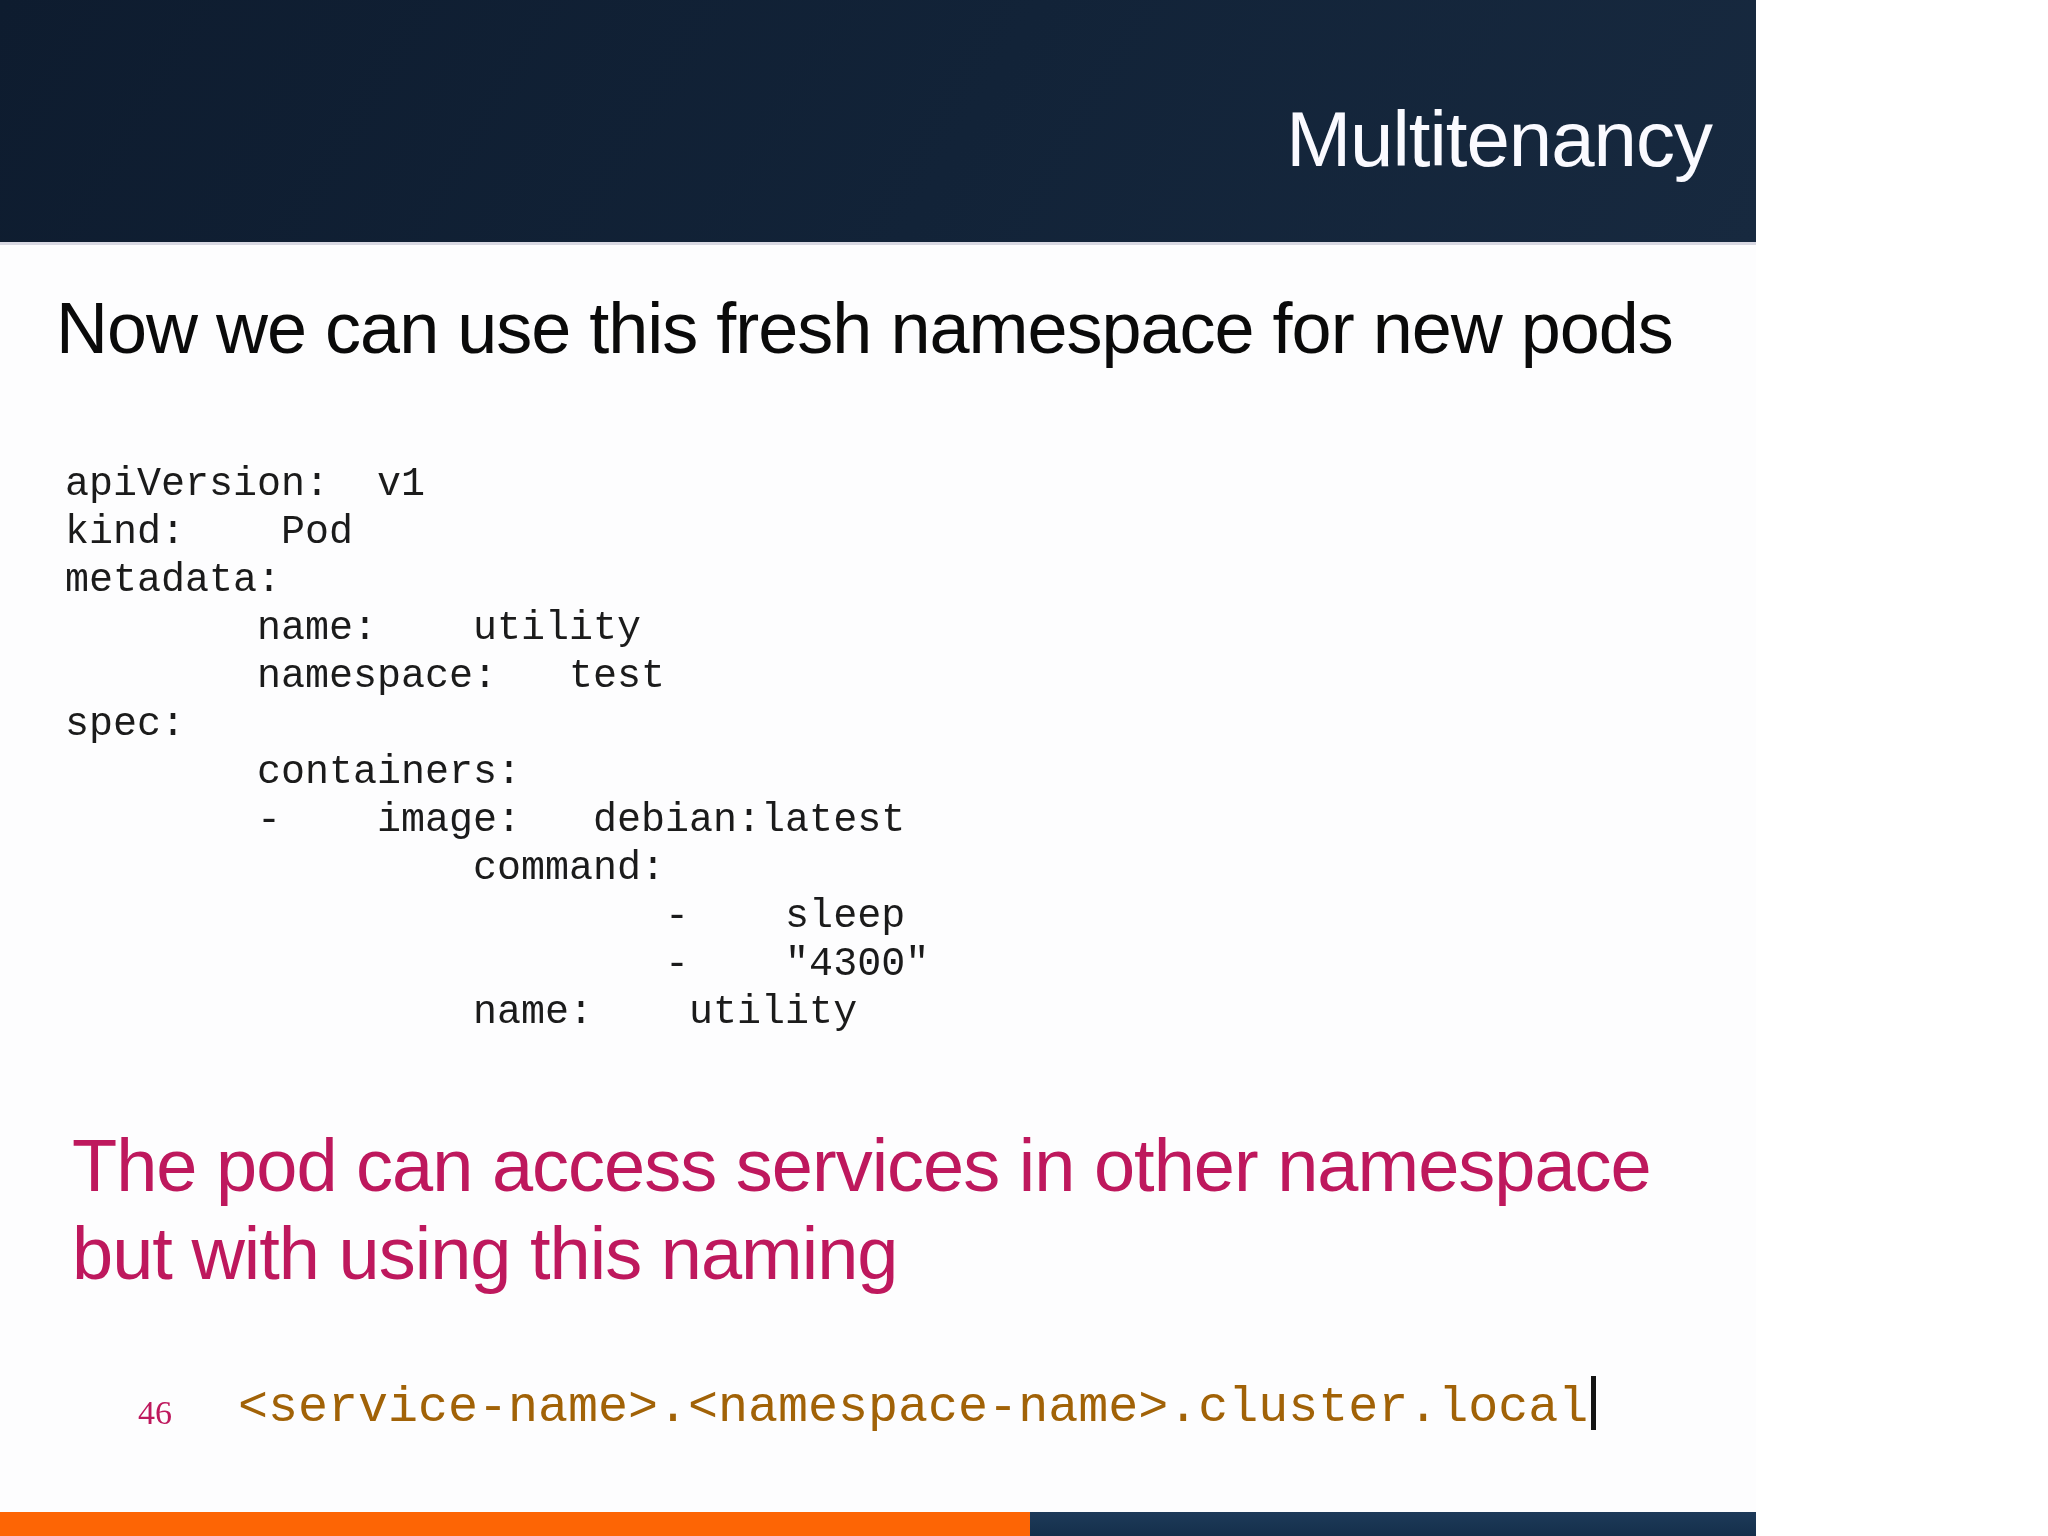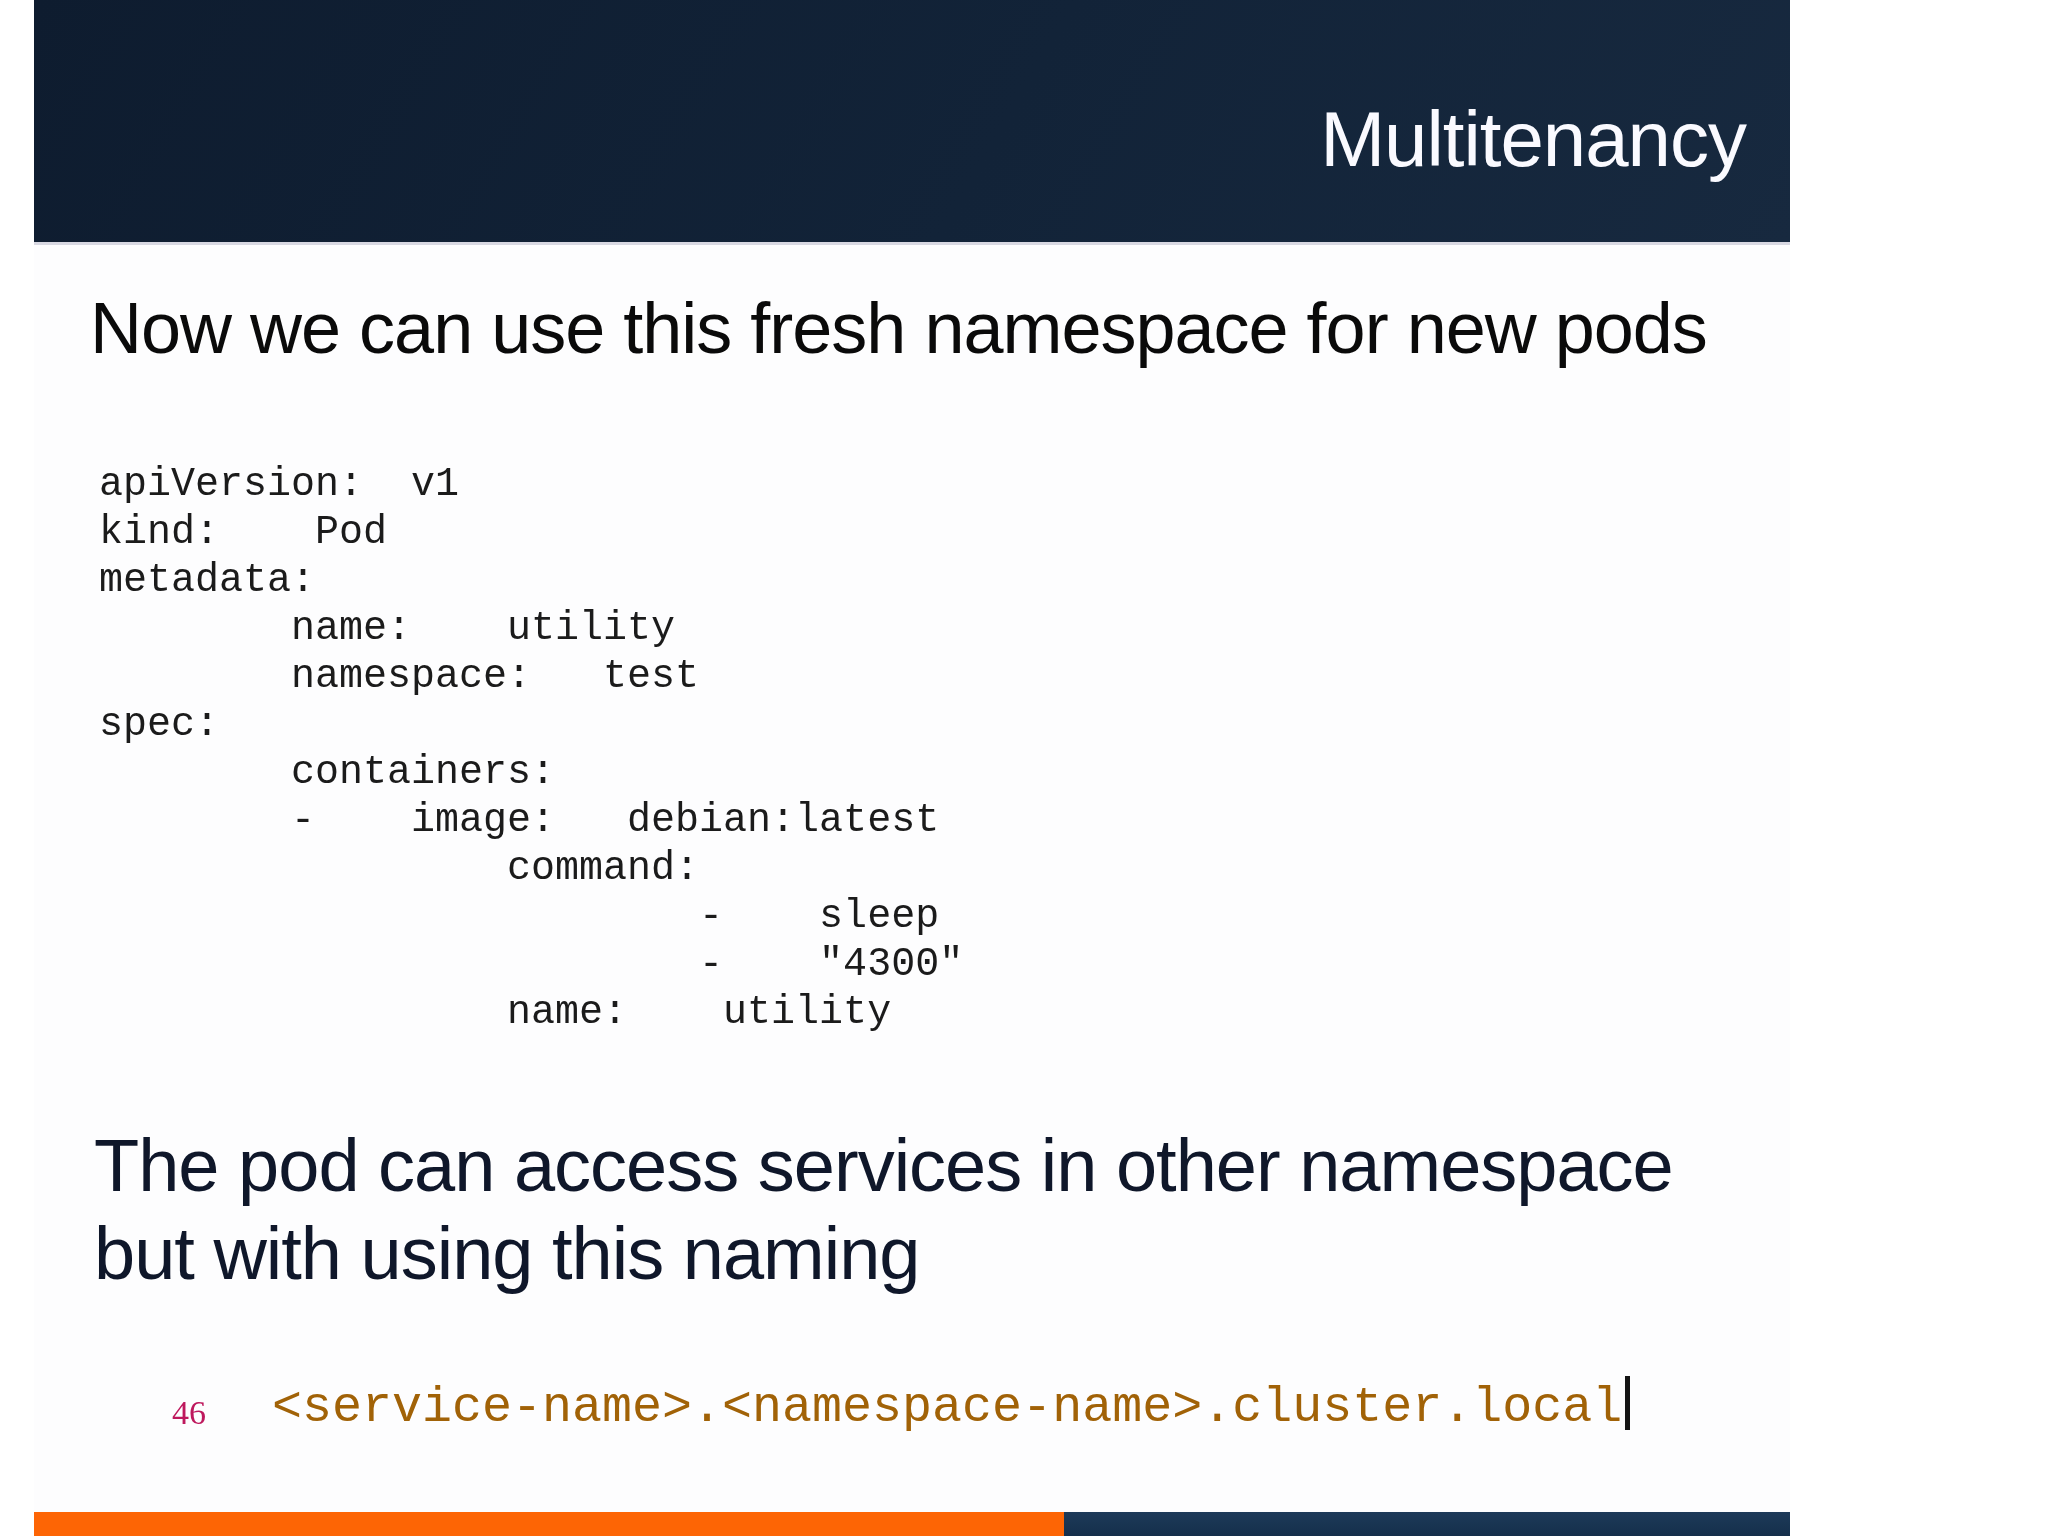--- a/index.html
+++ b/index.html
@@ -3,21 +3,20 @@
 <meta charset="utf-8">
 <style>
   html, body { margin: 0; padding: 0; }
   .slide {
     position: relative;
     width: 1756px;
     height: 1536px;
     background: #fdfdfe;
     overflow: hidden;
     font-family: "Liberation Sans", sans-serif;
-    margin-left: 34px;
   }
   .header {
     position: absolute;
     top: 0; left: 0;
     width: 100%;
     height: 245px;
     background: linear-gradient(120deg, #0e1c2f 0%, #122338 55%, #17293f 100%);
     border-bottom: 3px solid #d8d8e2;
     box-sizing: border-box;
   }
@@ -46,23 +45,23 @@
     top: 461px;
     margin: 0;
     font-family: "Liberation Mono", monospace;
     font-size: 40px;
     line-height: 48px;
     color: #1b1b1b;
     white-space: pre;
   }
   .subheading {
     position: absolute;
-    left: 60px;
+    left: 72px;
     top: 1122px;
-    color: #0f172a;
+    color: #be185d;
     font-size: 74px;
     line-height: 88px;
     letter-spacing: -1px;
     white-space: pre-line;
   }
   .dns {
     position: absolute;
     left: 238px;
     top: 1376px;
     font-family: "Liberation Mono", monospace;

